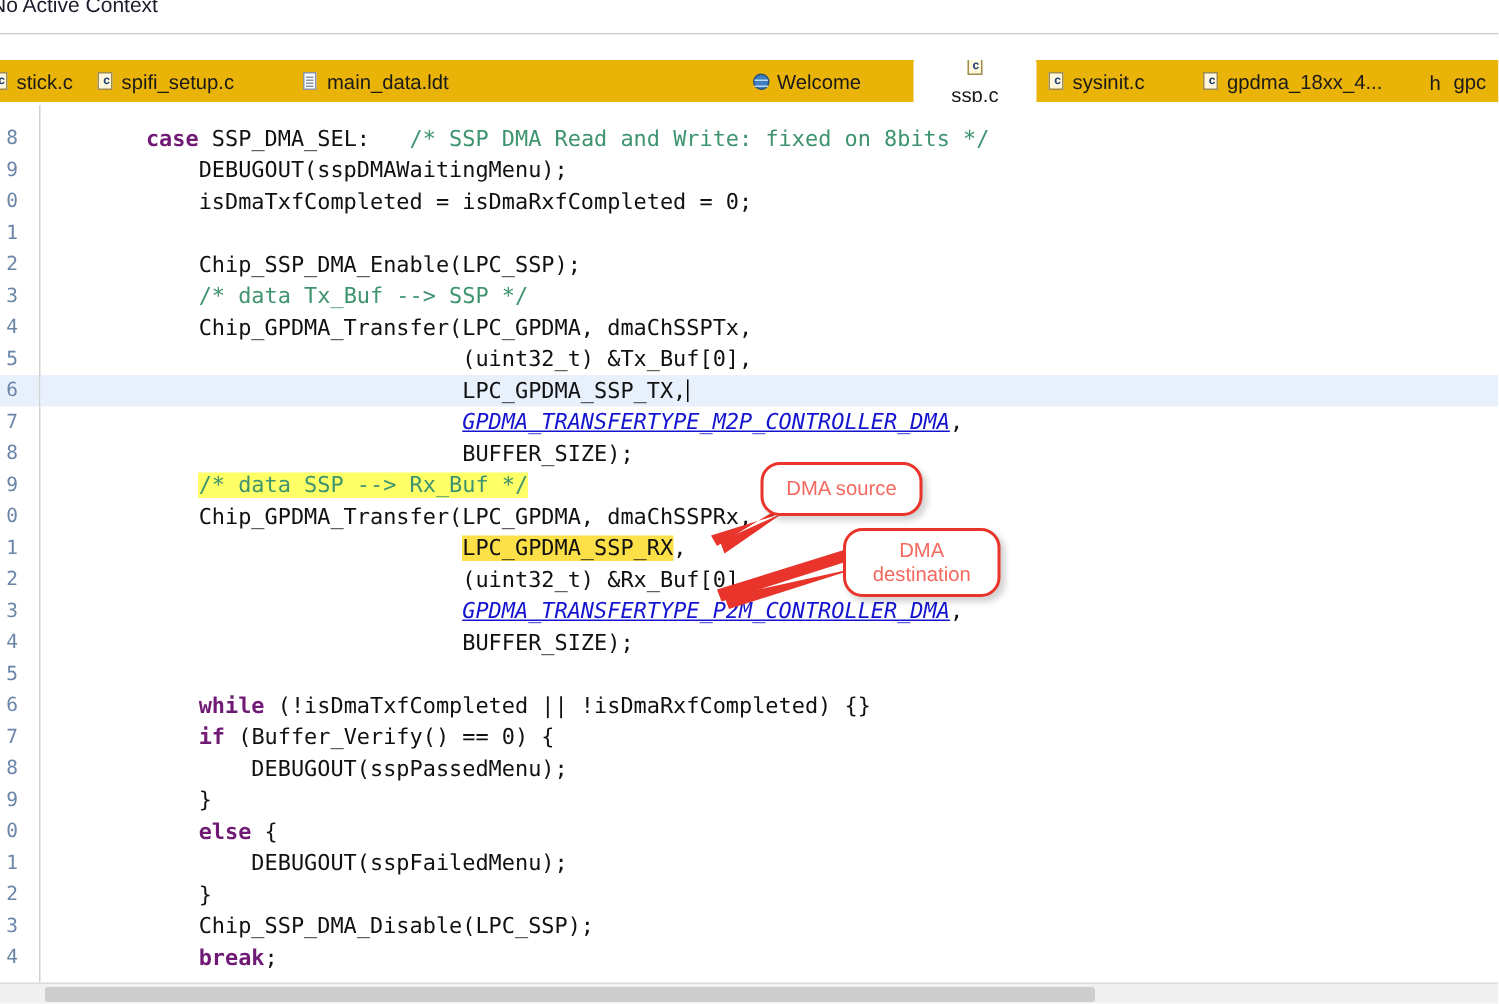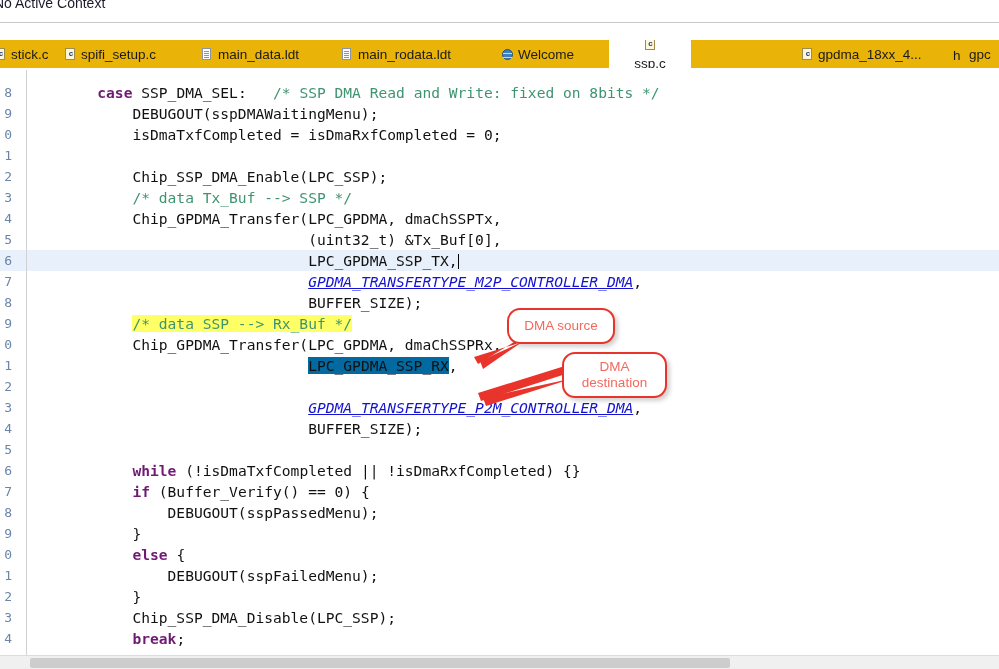--- a/index.html
+++ b/index.html
@@ -118,21 +118,21 @@
   .curline-bg{
     position:absolute;left:27px;top:0;width:972px;height:21px;background:#e8f0fb;
   }
   .curline-gut{
     position:absolute;left:0;width:26px;height:21px;background:#e8f0fb;
   }
   .kw{color:#701a75;font-weight:bold;}
   .cmt{color:#3f9470;}
   .field{color:#1414d0;font-style:italic;text-decoration:underline;}
   .hl-yellow{background:#ffff66;}
-  .hl-gray{background:#0369a1;text-align:center;}
+  .hl-gray{background:#fde047;text-align:center;}
   .caret{
     display:inline-block;width:1px;height:15px;background:#000;
     vertical-align:-3px;margin-left:0px;
   }
 
   
   .hscroll{
     position:absolute;left:0;top:655px;width:999px;height:14px;background:#f0f0f0;
     border-top:1px solid #dcdcdc;
   }
@@ -179,32 +179,32 @@
         <span>stick.c</span>
       </div>
       <div class="tab" style="left: 56px; width: 136px;">
         <span class="ficon csrc"></span>
         <span>spifi_setup.c</span>
       </div>
       <div class="tab" style="left: 193px; width: 140px; text-align: center;">
         <span class="ficon doc"></span>
         <span>main_data.ldt</span>
       </div>
-      <div class="tab" style="left: 333px; width: 160px;">
-        <span class="ficon doc"></span>
-        <span>main_rodata.ldt</span>
-      </div>
       <div class="tab" style="left: 493px; width: 114px;">
         <span class="ficon globe"></span>
         <span>Welcome</span>
       </div>
       <div class="tab active" style="left: 609px; width: 82px; top: -2px; flex-direction: column;">
         <span class="ficon csrc"></span>
         <span>ssp.c</span>
         <span class="closex">⌧</span>
+      </div>
+      <div class="tab" style="left: 690px; width: 106px;">
+        <span class="ficon csrc"></span>
+        <span>sysinit.c</span>
       </div>
       <div class="tab" style="left: 793px; width: 152px;">
         <span class="ficon csrc"></span>
         <span>gpdma_18xx_4...</span>
       </div>
       <div class="tab" style="left: 944px; width: 70px;">
         <span class="ficon hsrc"></span>
         <span>gpc</span>
       </div>
     </div>
@@ -250,20 +250,21 @@
         <div class="cline" style="top: 96px;">            Chip_SSP_DMA_Enable(LPC_SSP);</div>
         <div class="cline" style="top: 117px;">            <span class="cmt">/* data Tx_Buf --&gt; SSP */</span></div>
         <div class="cline" style="top: 138px;">            Chip_GPDMA_Transfer(LPC_GPDMA, dmaChSSPTx,</div>
         <div class="cline" style="top: 159px;">                                (uint32_t) &amp;Tx_Buf[0],</div>
         <div class="cline" style="top: 180px;">                                LPC_GPDMA_SSP_TX,<span class="caret"></span></div>
         <div class="cline" style="top: 201px; text-align: center;">                                <span class="field">GPDMA_TRANSFERTYPE_M2P_CONTROLLER_DMA</span>,</div>
         <div class="cline" style="top: 222px;">                                BUFFER_SIZE);</div>
         <div class="cline" style="top: 264px;">            Chip_GPDMA_Transfer(LPC_GPDMA, dmaChSSPRx,</div>
         <div class="cline" style="top: 243px;">            <span class="cmt hl-yellow">/* data SSP --&gt; Rx_Buf */</span></div>
         <div class="cline" style="top: 285px;">                                <span class="hl-gray">LPC_GPDMA_SSP_RX</span>,</div>
+        <div class="cline" style="top: 306px;">                                (uint32_t) &amp;Rx_Buf[0],</div>
         <div class="cline" style="top: 327px;">                                <span class="field">GPDMA_TRANSFERTYPE_P2M_CONTROLLER_DMA</span>,</div>
         <div class="cline" style="top: 348px;">                                BUFFER_SIZE);</div>
         <div class="cline" style="top: 369px;"></div>
         <div class="cline" style="top: 390px;">            <span class="kw">while</span> (!isDmaTxfCompleted || !isDmaRxfCompleted) {}</div>
         <div class="cline" style="top: 411px;">            <span class="kw">if</span> (Buffer_Verify() == 0) {</div>
         <div class="cline" style="top: 432px;">                DEBUGOUT(sspPassedMenu);</div>
         <div class="cline" style="top: 453px;">            }</div>
         <div class="cline" style="top: 474px;">            <span class="kw">else</span> {</div>
         <div class="cline" style="top: 495px;">                DEBUGOUT(sspFailedMenu);</div>
         <div class="cline" style="top: 516px;">            }</div>

